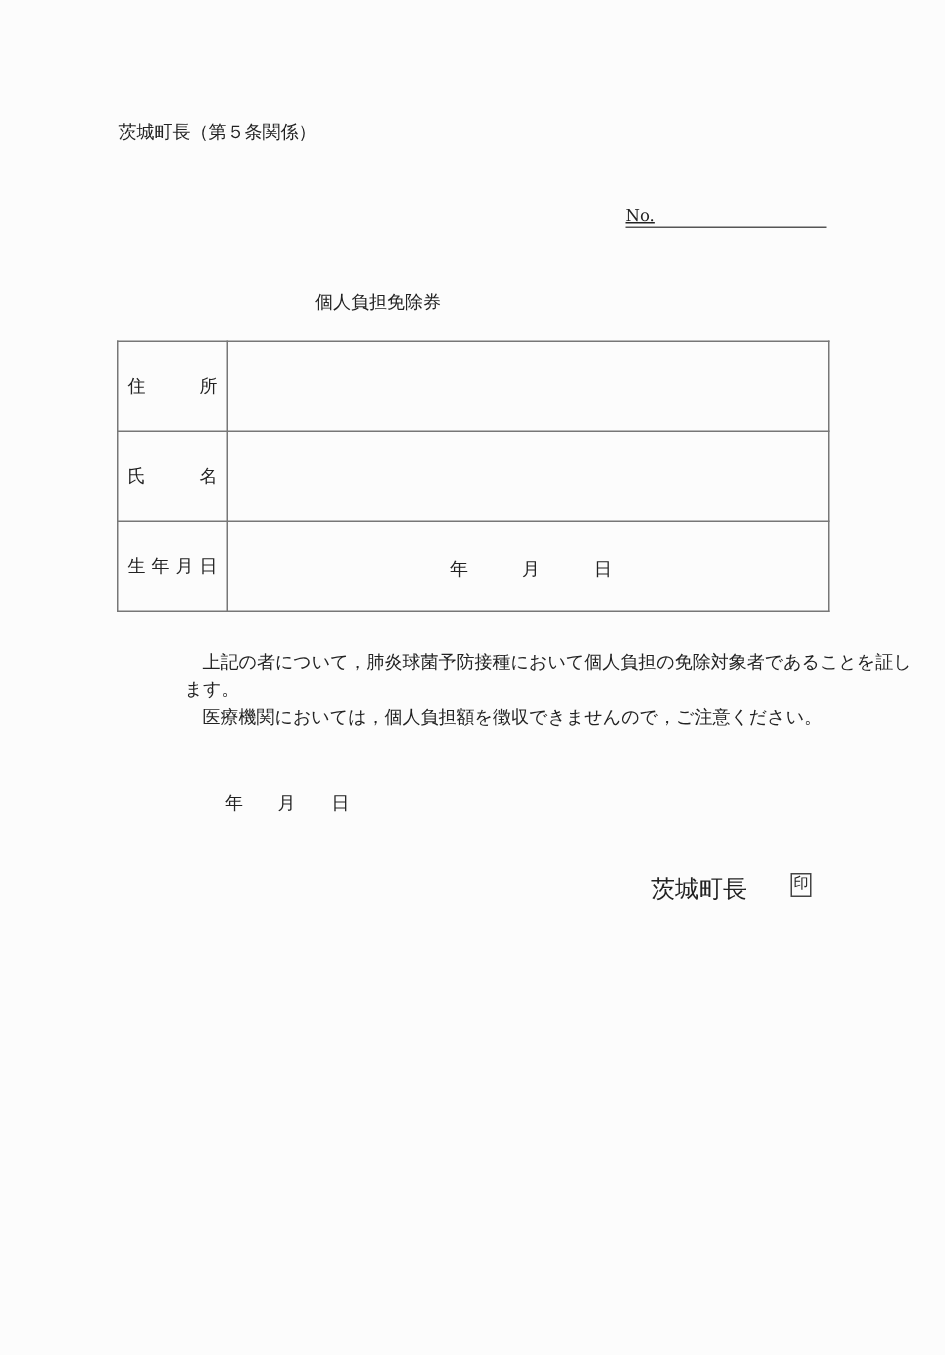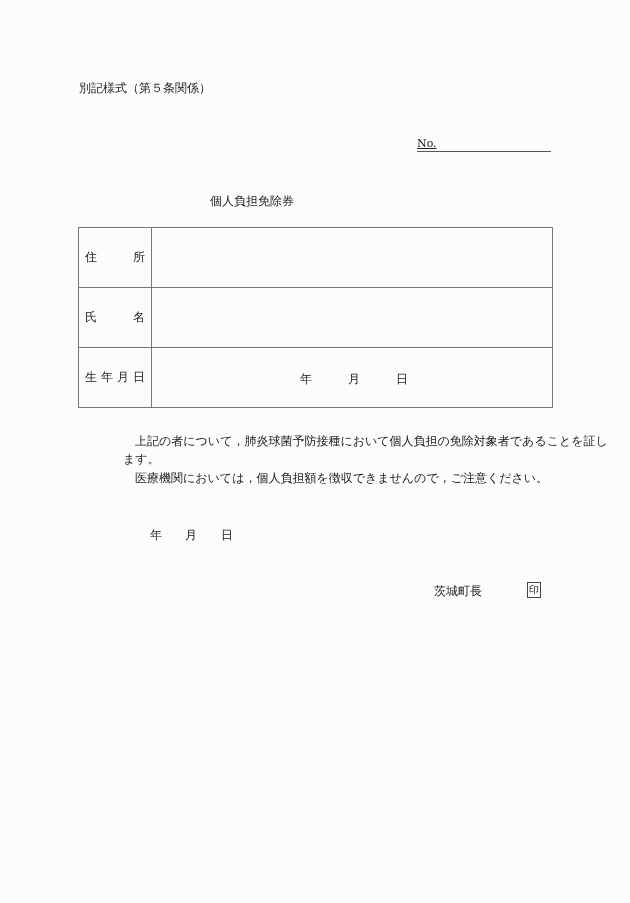--- a/index.html
+++ b/index.html
@@ -20,27 +20,27 @@
     table.form td { border: 1.5px solid #777; height: 59px; padding: 0; font-size: 12px; }
     td.label { width: 72px; }
     .lbl { display: flex; justify-content: space-between; padding: 0 6px 0 6px; }
     td.value { text-align: center; }
     .date-parts span { display: inline-block; }
     .para { left: 79px; font-size: 12px; line-height: 18px; margin-left: 44px; }
     .p1 { top: 432px; }
     .p1b { top: 450px; }
     .p2 { top: 469px; }
     .issue-date { top: 527px; font-size: 12px; }
-    .mayor { left: 434px; top: 583px; font-size: 12px; }
+    .mayor { left: 434px; top: 583px; font-size: 16px; }
     .seal { left: 527px; top: 582px; width: 12px; height: 14px; border: 1px solid #444; font-size: 10px; line-height: 14px; text-align: center; }
   </style>
 </head>
 <body>
 
-<div class="abs t12 form-label">別記様式（第５条関係）</div>
+<div class="abs t12 form-label">茨城町長（第５条関係）</div>
 
 <div class="abs no-field">
   <span>No.</span>
 </div>
 
 <div class="abs title">個人負担免除券</div>
 
 <table class="form">
   <tbody>
       <tr>

